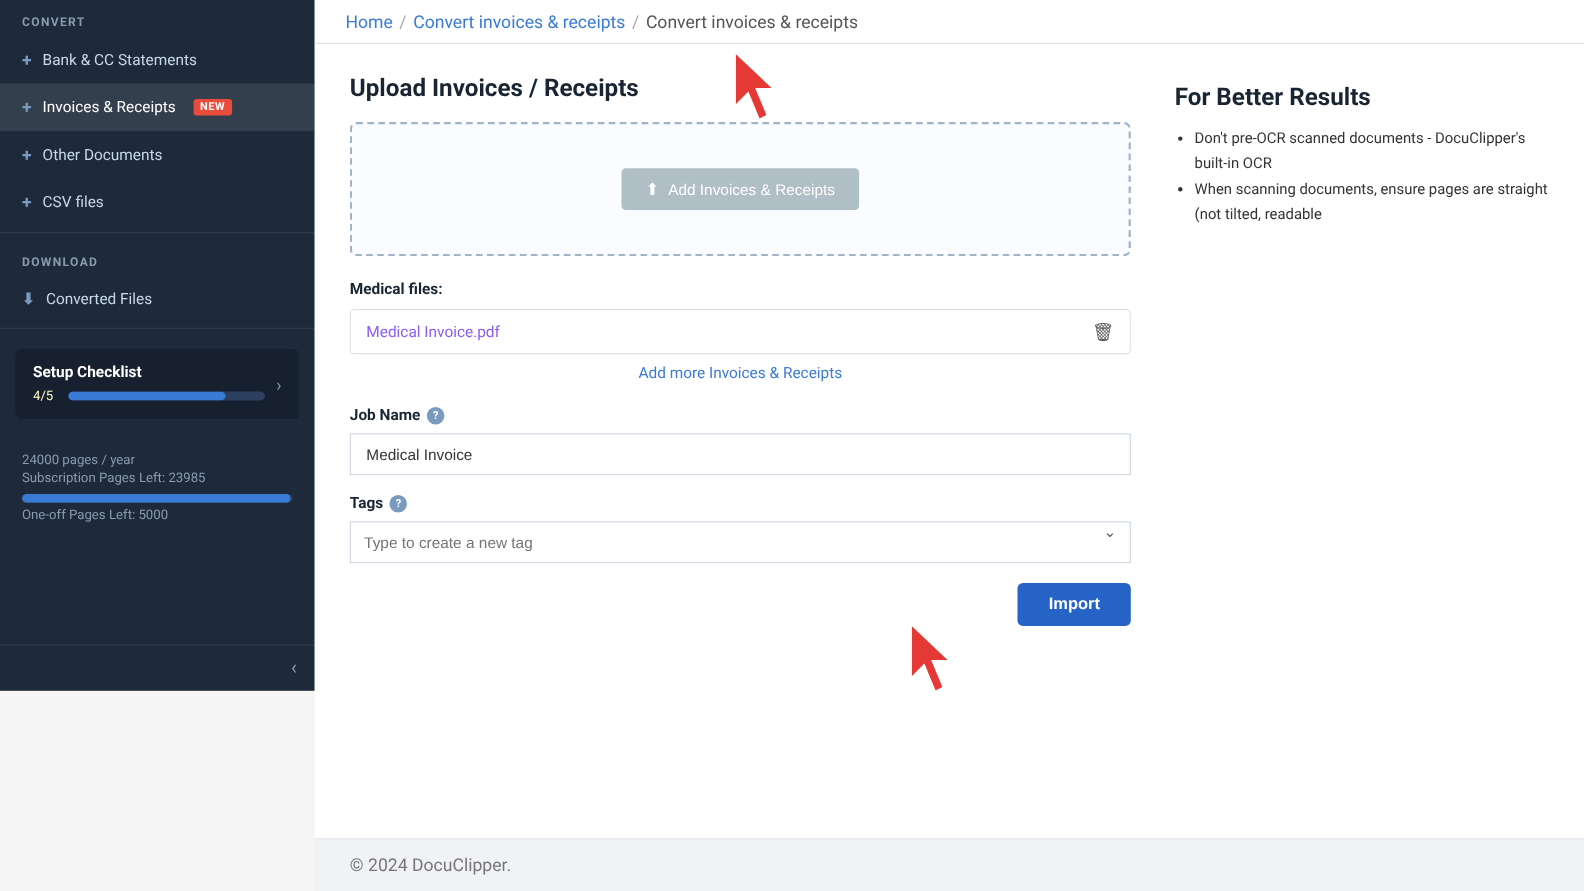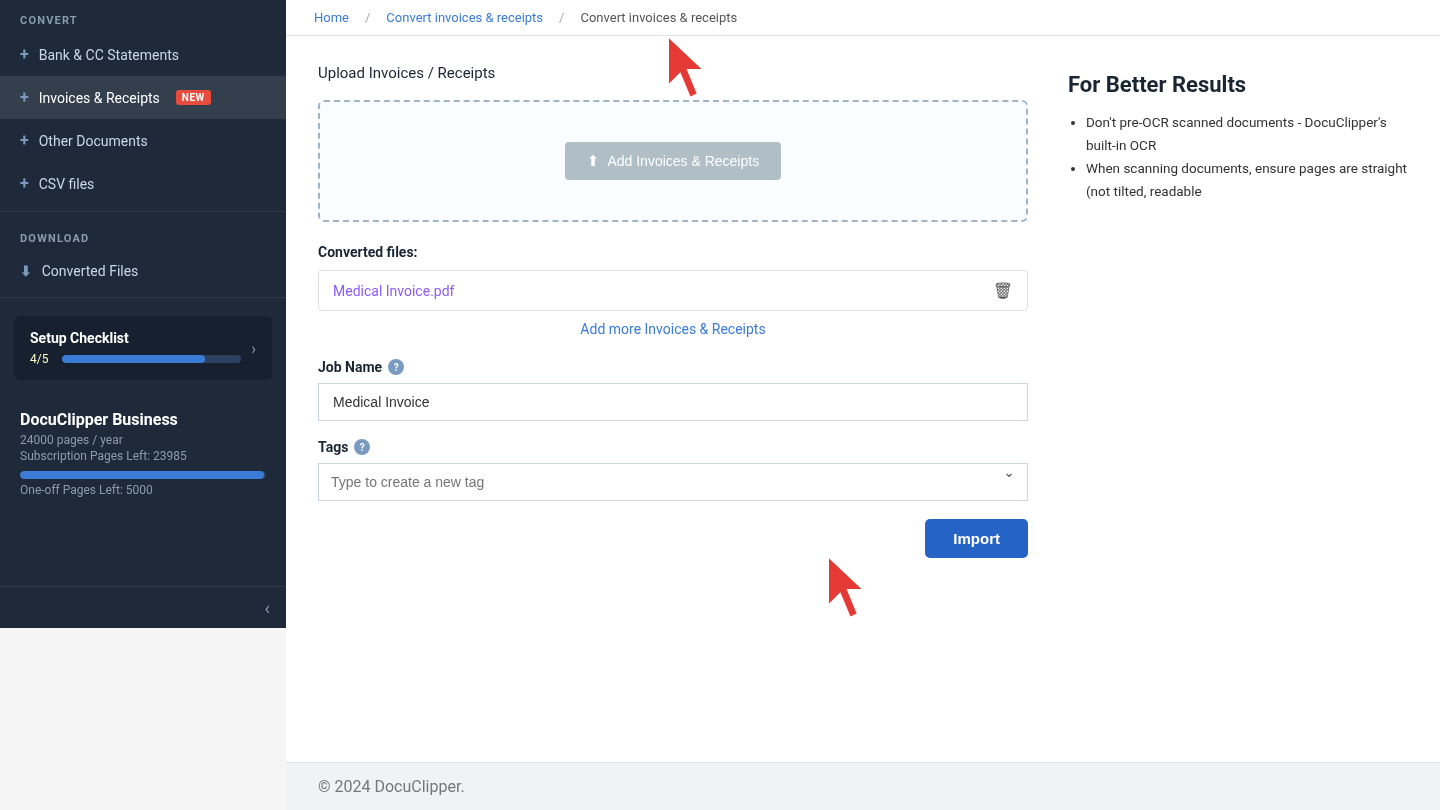--- a/index.html
+++ b/index.html
@@ -152,25 +152,25 @@
       display: flex;
       flex-direction: column;
       overflow: hidden;
     }
 
     
     .breadcrumb-bar {
       background: #fff;
       border-bottom: 1px solid #e0e0e0;
       padding: 10px 28px;
-      font-size: 13px;
+      font-size: 16px;
       color: #555;
       display: flex;
       align-items: center;
-      gap: 16px;
+      gap: 6px;
     }
     .breadcrumb-bar a { color: #3a7bd5; text-decoration: none; }
     .breadcrumb-bar .sep { color: #aaa; }
 
     
     .content-area {
       flex: 1;
       overflow-y: auto;
       padding: 28px 32px 0 32px;
       background: #fff;
@@ -184,22 +184,22 @@
       min-width: 0;
     }
 
     .right-panel {
       width: 340px;
       min-width: 240px;
       padding-top: 8px;
     }
 
     .page-title {
-      font-size: 15px;
-      font-weight: 400;
+      font-size: 22px;
+      font-weight: 700;
       color: #1a2533;
       margin-bottom: 18px;
     }
 
     
     .upload-area {
       border: 2px dashed #a0b4c8;
       border-radius: 6px;
       padding: 40px 20px;
       display: flex;
@@ -410,21 +410,20 @@
         <span class="sc-fraction">4/5</span>
         <div class="sc-progress-bar-bg">
           <div class="sc-progress-bar-fill" style="width: 80%;"></div>
         </div>
       </div>
     </div>
     <span class="sc-chevron">›</span>
   </div>
 
   <div class="sidebar-bottom">
-    <div class="plan-name">DocuClipper Business</div>
     <div class="plan-detail">24000 pages / year</div>
     <div class="plan-detail">Subscription Pages Left: 23985</div>
     <div class="plan-bar-bg">
       <div class="plan-bar-fill" style="width: 99%;"></div>
     </div>
     <div class="plan-detail">One-off Pages Left: 5000</div>
   </div>
 
   <div class="sidebar-collapse-btn">
     <span>‹</span>
@@ -445,21 +444,21 @@
     <div class="left-panel">
       <div class="page-title">Upload Invoices / Receipts</div>
 
       <div class="upload-area">
         <button class="upload-btn">
           <span class="upload-icon">⬆</span>
           <span>Add Invoices &amp; Receipts</span>
         </button>
       </div>
 
-      <div class="section-label">Converted files:</div>
+      <div class="section-label">Medical files:</div>
       <div class="file-row">
         <span class="file-name">Medical Invoice.pdf</span>
         <span class="delete-icon" title="Delete">🗑</span>
       </div>
 
       <a class="add-more-link">Add more Invoices &amp; Receipts</a>
 
       <div class="form-group">
         <div class="form-label">
           <span>Job Name</span>

